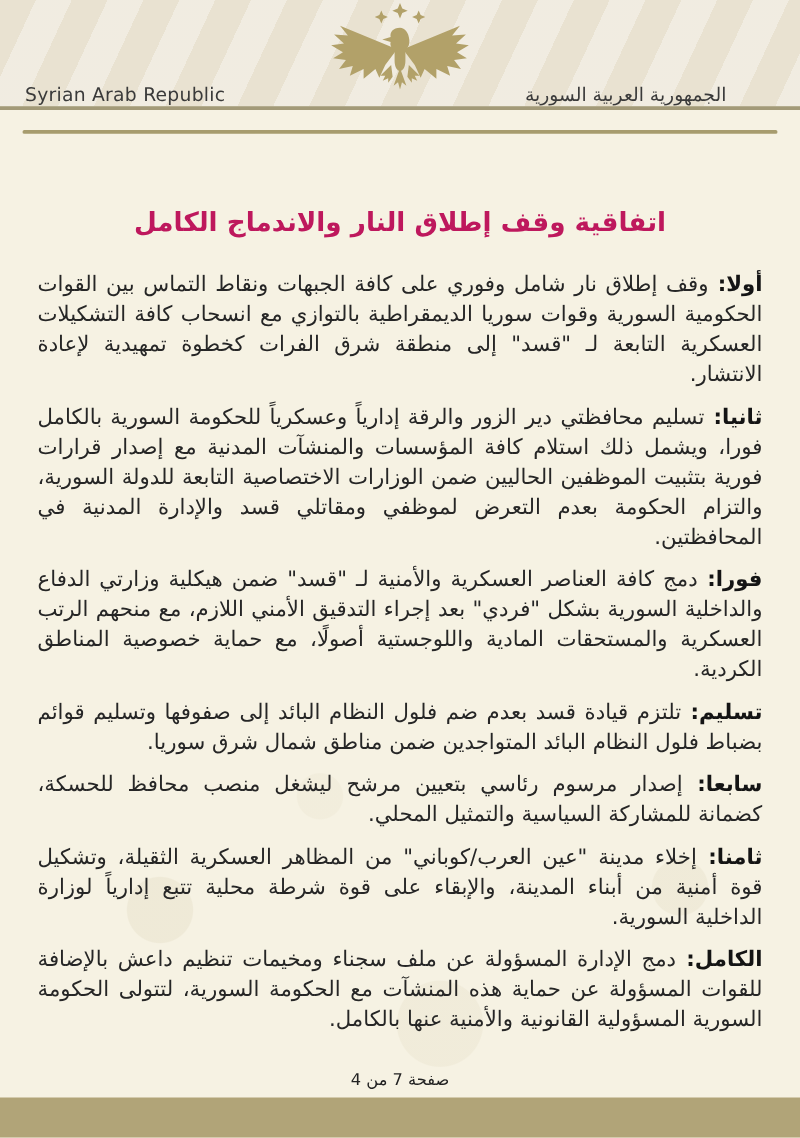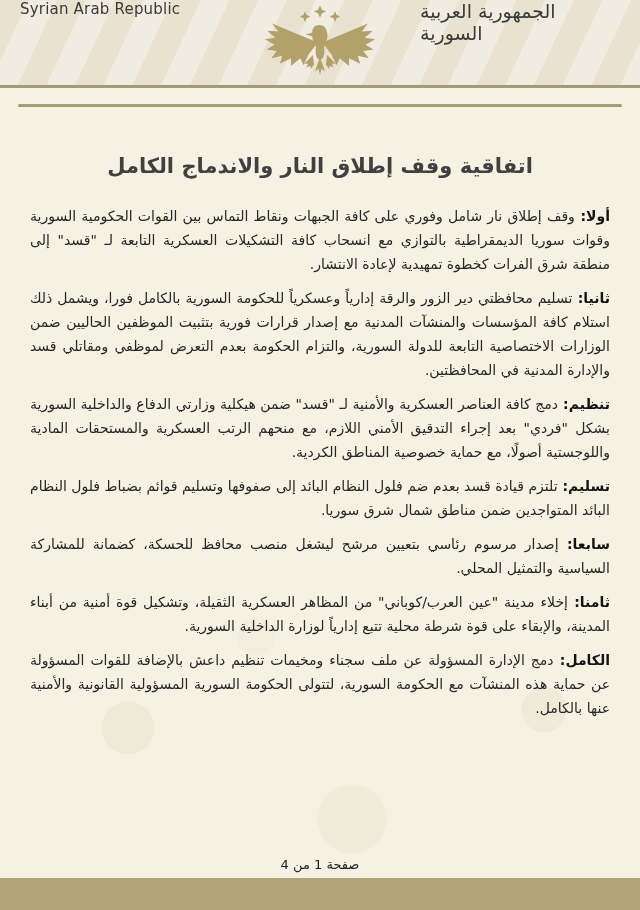--- a/index.html
+++ b/index.html
@@ -22,41 +22,41 @@
       radial-gradient(circle at 40% 70%, rgba(176,160,110,.06) 0 18px, transparent 19px);
   }
 
   
   .topbar {
     position:absolute; top:0; left:0; right:0; height:88px;
     background:#e9e2d1;
     background-image:repeating-linear-gradient(115deg,
       rgba(255,255,255,0) 0 26px, rgba(255,255,255,.35) 26px 52px);
     border-bottom:3px solid #a39a78;
-    display:flex; align-items:flex-start; justify-content:space-between;
+    display:flex; align-items:flex-end; justify-content:space-between;
     padding:0 20px; z-index:2;gap:16px;
   }
   .h-left  { font-size:15px; color:#3a3a3a; letter-spacing:.2px; width:200px; }
-  .h-right { font-size:19px; color:#3a3a3a; width:200px; text-align:left; direction:rtl; }
+  .h-right { font-size:15px; color:#3a3a3a; width:200px; text-align:left; direction:rtl; }
   .h-center { flex:0 0 auto; margin-top:4px; }
 
   .gold-rule {
     position:absolute; top:104px; left:18px; right:18px; height:3px;
     background:#a79c6e; border-radius:2px; z-index:2;
   }
 
   main {
     position:absolute; top:118px; left:30px; right:30px; bottom:60px;
     direction:rtl; overflow:hidden; z-index:1;
   }
   h1.doc-title {
-    text-align:center; font-size:21px; font-weight:bold; color:#404040;
-    margin-top:36px; margin-bottom:26px;
+    text-align:center; font-size:21px; font-weight:bold; color:#be185d;
+    margin-top:48px; margin-bottom:26px;
   }
-  .clauses { font-size:14px; line-height:24px; color:#262626; }
+  .clauses { font-size:17px; line-height:24px; color:#262626; }
   .clauses p.clause {
     text-align:justify; margin-bottom:10px;
   }
   .clauses p.clause b { font-weight:bold; color:#141414; }
 
   .footer-text {
     position:absolute; left:0; right:0; bottom:38px;
     text-align:center; font-size:13px; color:#222; direction:rtl; z-index:2;
   }
   .footer-band {
@@ -97,25 +97,25 @@
     <div class="h-right">الجمهورية العربية السورية</div>
   </header>
 
   <div class="gold-rule"></div>
 
   <main lang="ar">
     <h1 class="doc-title">اتفاقية وقف إطلاق النار والاندماج الكامل</h1>
     <section class="clauses">
         <p class="clause"><b>أولا: </b>وقف إطلاق نار شامل وفوري على كافة الجبهات ونقاط التماس بين القوات الحكومية السورية وقوات سوريا الديمقراطية بالتوازي مع انسحاب كافة التشكيلات العسكرية التابعة لـ "قسد" إلى منطقة شرق الفرات كخطوة تمهيدية لإعادة الانتشار.</p>
         <p class="clause"><b>ثانيا: </b>تسليم محافظتي دير الزور والرقة إدارياً وعسكرياً للحكومة السورية بالكامل فورا، ويشمل ذلك استلام كافة المؤسسات والمنشآت المدنية مع إصدار قرارات فورية بتثبيت الموظفين الحاليين ضمن الوزارات الاختصاصية التابعة للدولة السورية، والتزام الحكومة بعدم التعرض لموظفي ومقاتلي قسد والإدارة المدنية في المحافظتين.</p>
-        <p class="clause"><b>تنظيم: </b>دمج كافة العناصر العسكرية والأمنية لـ "قسد" ضمن هيكلية وزارتي الدفاع والداخلية السورية بشكل "فردي" بعد إجراء التدقيق الأمني اللازم، مع منحهم الرتب العسكرية والمستحقات المادية واللوجستية أصولًا، مع حماية خصوصية المناطق الكردية.</p>
+        <p class="clause"><b>فورا: </b>دمج كافة العناصر العسكرية والأمنية لـ "قسد" ضمن هيكلية وزارتي الدفاع والداخلية السورية بشكل "فردي" بعد إجراء التدقيق الأمني اللازم، مع منحهم الرتب العسكرية والمستحقات المادية واللوجستية أصولًا، مع حماية خصوصية المناطق الكردية.</p>
         <p class="clause"><b>تسليم: </b>تلتزم قيادة قسد بعدم ضم فلول النظام البائد إلى صفوفها وتسليم قوائم بضباط فلول النظام البائد المتواجدين ضمن مناطق شمال شرق سوريا.</p>
         <p class="clause"><b>سابعا: </b>إصدار مرسوم رئاسي بتعيين مرشح ليشغل منصب محافظ للحسكة، كضمانة للمشاركة السياسية والتمثيل المحلي.</p>
         <p class="clause"><b>ثامنا: </b>إخلاء مدينة "عين العرب/كوباني" من المظاهر العسكرية الثقيلة، وتشكيل قوة أمنية من أبناء المدينة، والإبقاء على قوة شرطة محلية تتبع إدارياً لوزارة الداخلية السورية.</p>
         <p class="clause"><b>الكامل: </b>دمج الإدارة المسؤولة عن ملف سجناء ومخيمات تنظيم داعش بالإضافة للقوات المسؤولة عن حماية هذه المنشآت مع الحكومة السورية، لتتولى الحكومة السورية المسؤولية القانونية والأمنية عنها بالكامل.</p>
       </section>
   </main>
 
-  <div class="footer-text">صفحة 1 من 4</div>
+  <div class="footer-text">صفحة 7 من 4</div>
 
   <div class="footer-band"></div>
 
 </div>
 
 </body></html>

